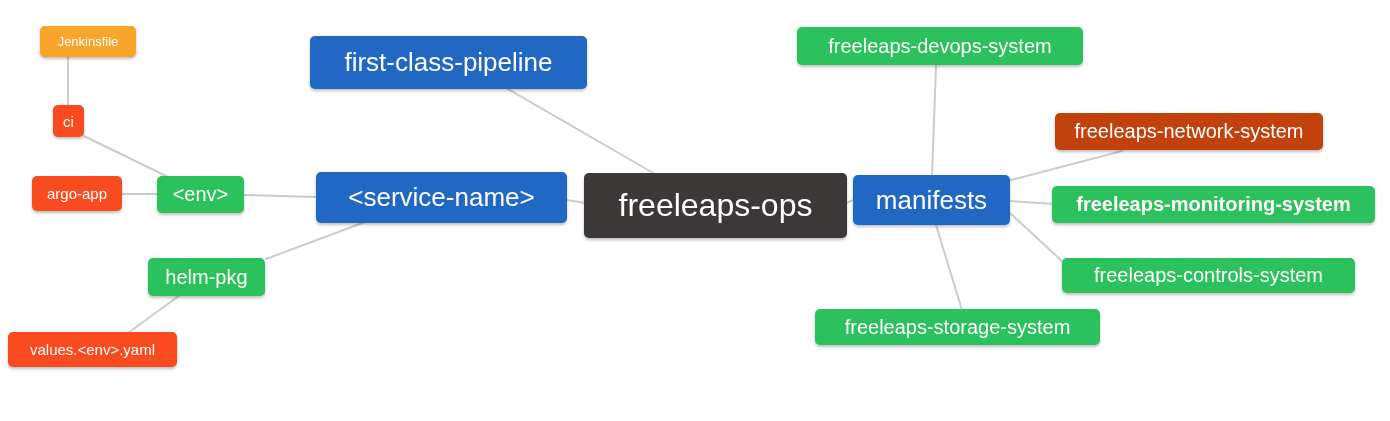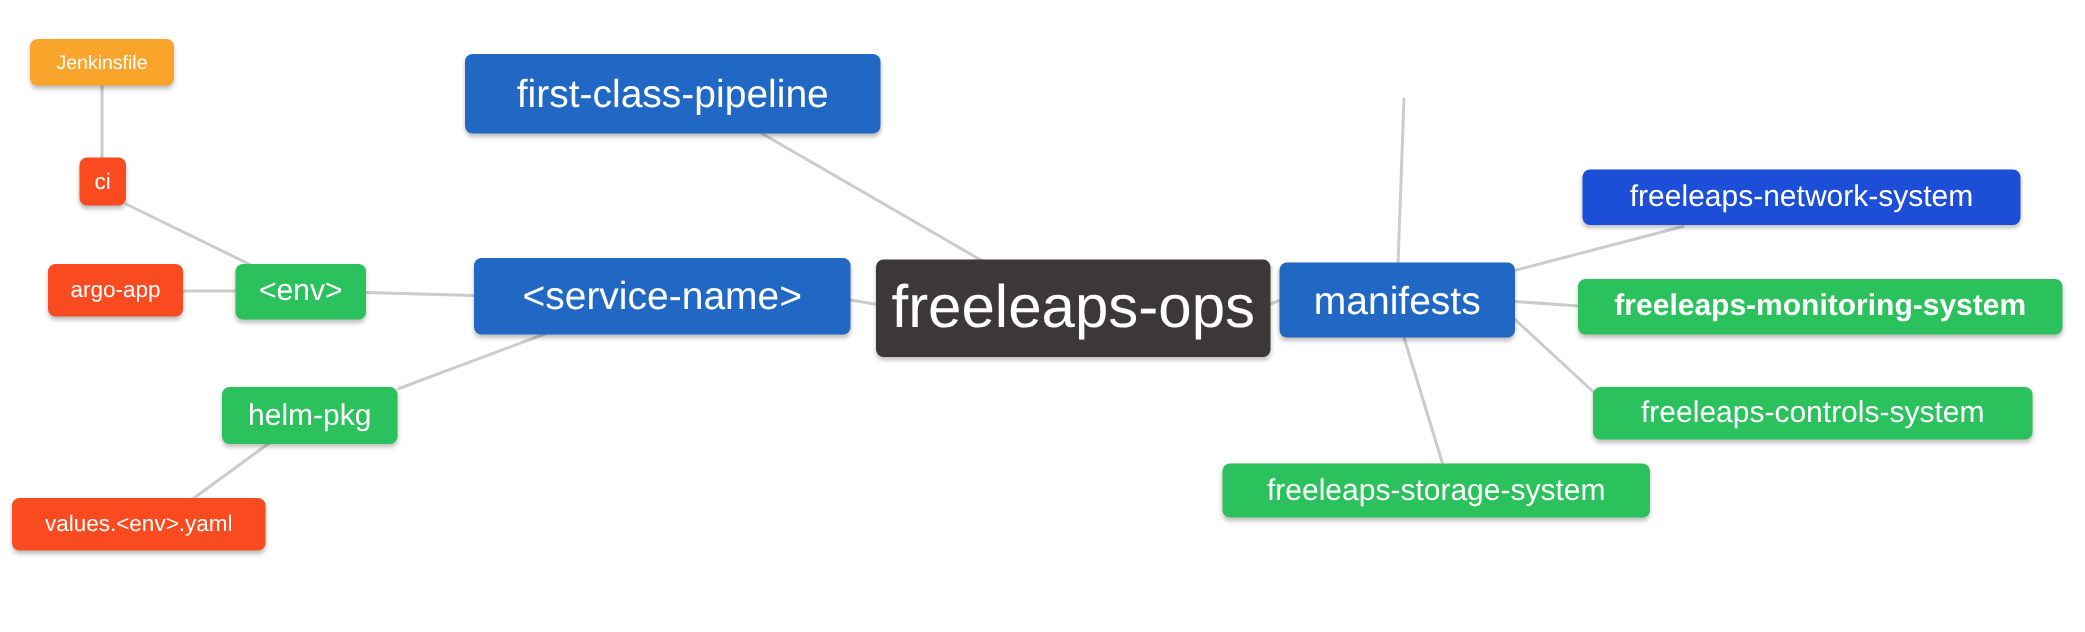--- a/index.html
+++ b/index.html
@@ -27,25 +27,25 @@
     display: flex;
     align-items: center;
     justify-content: center;
     color: #ffffff;
     border-radius: 5px;
     box-shadow: 0 2px 3px rgba(0,0,0,0.25);
     white-space: nowrap;
     cursor: pointer;
     box-sizing: border-box;
   }
-  .d0 { font-size: 40px; }
+  .d0 { font-size: 32px; }
   .d1 { font-size: 26px; }
   .d2 { font-size: 20px; }
   .d3 { font-size: 15px; }
-  .d4 { font-size: 13px; }
+  .d4 { font-size: 13px; margin-left: 20px; }
 </style>
 </head>
 <body>
 
 <div class="canvas">
 
   <svg class="edges" viewBox="0 0 1390 421" xmlns="http://www.w3.org/2000/svg">
     <line x1="68" y1="57" x2="68" y2="105" stroke="#CCCCCC" stroke-width="2" stroke-linecap="round"></line>
     <line x1="84" y1="136" x2="168" y2="177" stroke="#CCCCCC" stroke-width="2" stroke-linecap="round"></line>
     <line x1="122" y1="194" x2="157" y2="194" stroke="#CCCCCC" stroke-width="2" stroke-linecap="round"></line>
@@ -75,22 +75,23 @@
   <div class="node d3" style="left: 8px; top: 332px; width: 169px; height: 35px; background: rgb(250, 75, 32);">values.&lt;env&gt;.yaml</div>
 
   <div class="node d1" style="left: 310px; top: 36px; width: 277px; height: 53px; background: rgb(32, 104, 196);">first-class-pipeline</div>
 
   <div class="node d1" style="left: 316px; top: 172px; width: 251px; height: 51px; background: rgb(32, 104, 196);">&lt;service-name&gt;</div>
 
   <div class="node d0" style="left: 584px; top: 173px; width: 263px; height: 65px; background: rgb(59, 56, 55);">freeleaps-ops</div>
 
   <div class="node d1" style="left: 853px; top: 175px; width: 157px; height: 50px; background: rgb(32, 104, 196);">manifests</div>
 
+  <div class="node d2" style="left: 797px; top: 27px; width: 286px; height: 38px; background: rgb(43, 193, 92);">freeleaps-devops-system</div>
 
-  <div class="node d2" style="left: 1055px; top: 113px; width: 292px; height: 37px; background: #1d4ed8;">freeleaps-network-system</div>
+  <div class="node d2" style="left: 1055px; top: 113px; width: 268px; height: 37px; background: #c2410c;">freeleaps-network-system</div>
 
   <div class="node d2" style="left: 1052px; top: 186px; width: 323px; height: 37px; background: rgb(43, 193, 92); font-weight: bold;">freeleaps-monitoring-system</div>
 
   <div class="node d2" style="left: 815px; top: 309px; width: 285px; height: 36px; background: rgb(43, 193, 92);">freeleaps-storage-system</div>
 
   <div class="node d2" style="left: 1062px; top: 258px; width: 293px; height: 35px; background: rgb(43, 193, 92);">freeleaps-controls-system</div>
 
 </div>
 
 </body></html>

